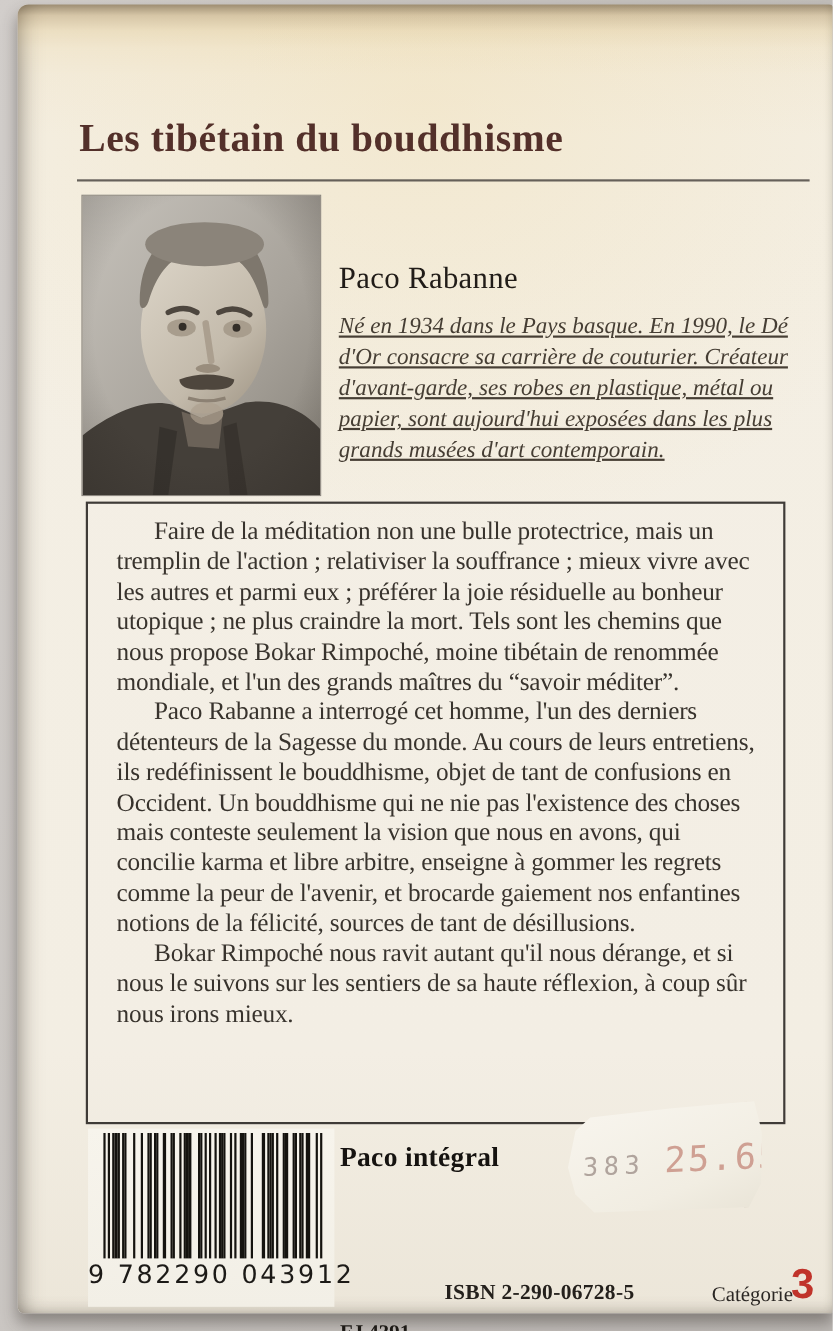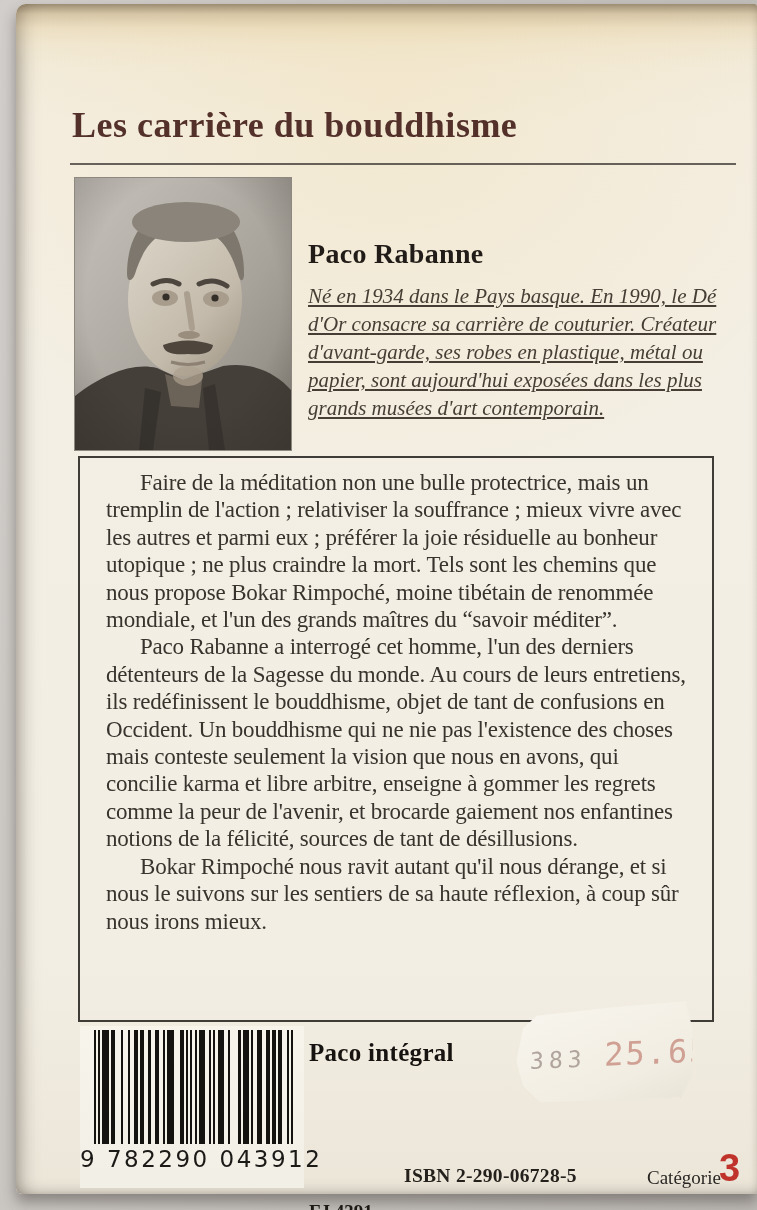--- a/index.html
+++ b/index.html
@@ -36,21 +36,21 @@
     background:#4c4843;border:none;opacity:.85;
   }
 
   .portrait{
     position:absolute;left:59px;top:174px;width:216px;height:272px;
     outline:1px solid #8d8880;background:#a49f98;
   }
   .portrait svg{display:block;width:100%;height:100%;}
 
   .author-block{position:absolute;left:292px;top:234px;width:436px;}
-  .author-name{font-size:28px;font-weight:bold;color:#211c18;letter-spacing:.3px;}
+  .author-name{font-size:28px;font-weight:normal;color:#211c18;letter-spacing:.3px;}
   .author-bio{
     margin-top:12px;font-style:italic;font-size:21px;line-height:28px;color:#463e34;
     width:428px;
     text-decoration:underline;
   }
 
   .synopsis-box{
     position:absolute;left:62px;top:452px;width:636px;height:566px;
     border:2px solid #3f3b37;box-sizing:border-box;
     padding:11px 20px 8px 26px;
@@ -104,21 +104,21 @@
   .categorie-number{
     position:absolute;left:703px;top:-12px;font-size:38px;font-weight:bold;color:#c0332a;
     font-family:"Liberation Sans", sans-serif;
   }
 </style>
 </head>
 <body>
 
 <div class="book">
 
-  <div class="title">Les carrière du bouddhisme</div>
+  <div class="title">Les tibétain du bouddhisme</div>
   <div class="title-rule"></div>
 
   <div class="portrait">
     <svg viewBox="0 0 216 272" preserveAspectRatio="none">
       <defs>
         <linearGradient id="bgGrad" x1="0" y1="0" x2="1" y2="1">
           <stop offset="0" stop-color="#c6c2bb"></stop>
             <stop offset="0.6" stop-color="#a7a29a"></stop>
             <stop offset="1" stop-color="#878279"></stop>
         </linearGradient>

